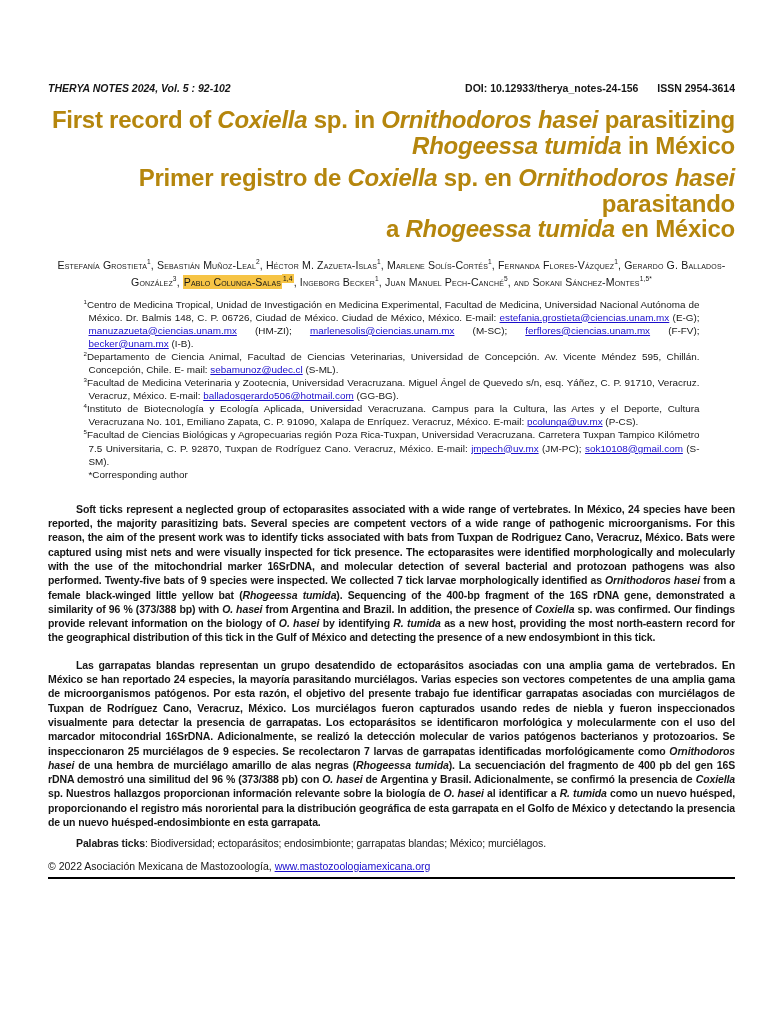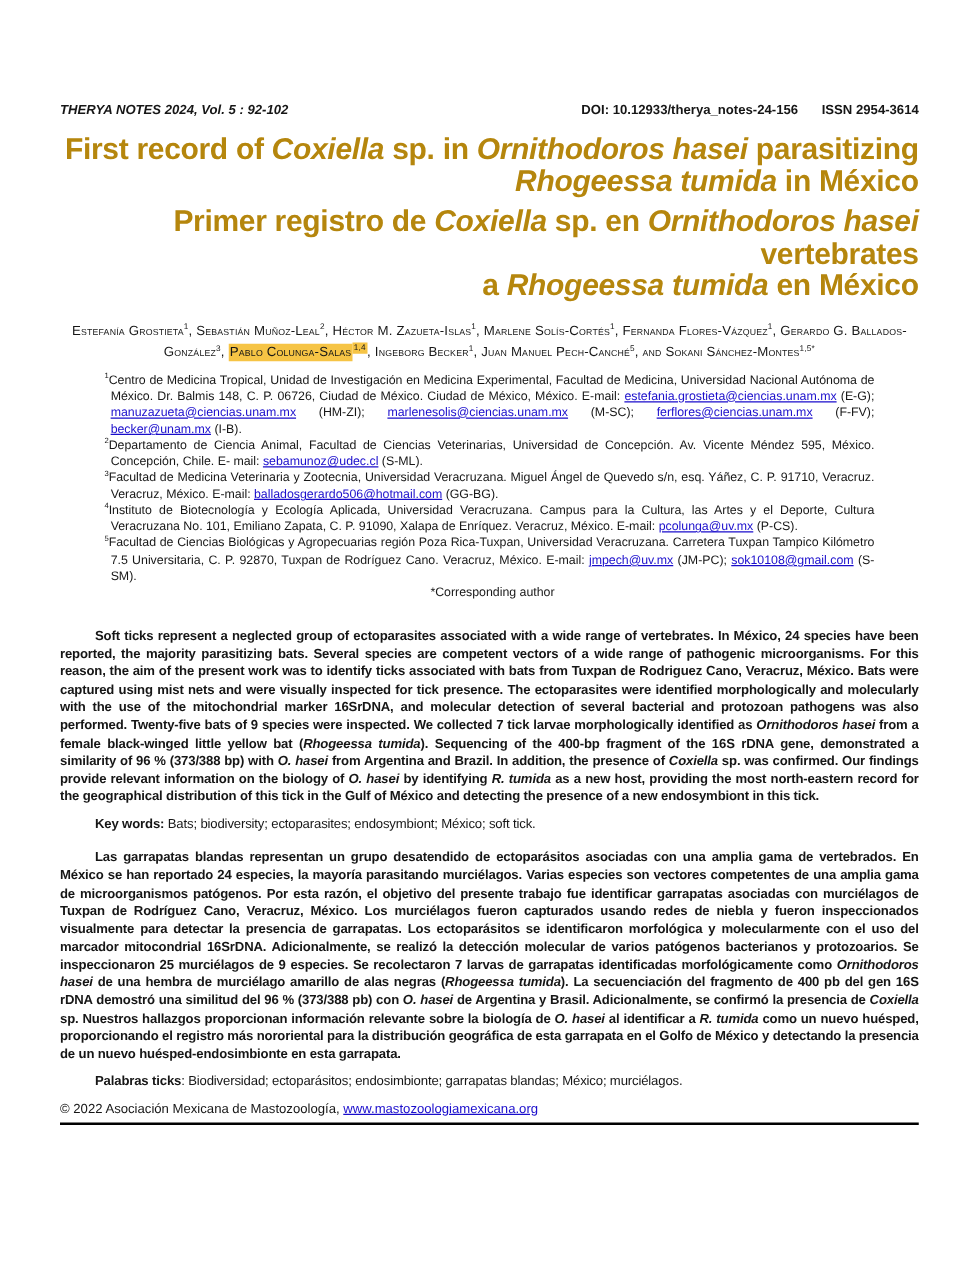--- a/index.html
+++ b/index.html
@@ -53,21 +53,21 @@
 
   .affiliations{
     width:616px;
     margin:7px auto 0 auto;
     font-size:9.9px;line-height:13.1px;
     text-align:justify;
   }
   .affil{
     padding-left:5px;text-indent:-5px;
   }
-  .affil-note{padding-left:5px;text-indent:0;text-align:center;}
+  .affil-note{padding-left:5px;text-indent:0;text-align:left;}
 
   .abstract{
     margin:21px 0 0 0;
     font-size:10.5px;line-height:14.3px;
     letter-spacing:-0.12px;
     text-align:justify;
     text-indent:28px;
     font-weight:bold;
   }
   .keywords{
@@ -96,35 +96,34 @@
 
   <header class="pg-header">
     <div class="journal-ref">THERYA NOTES 2024, Vol. 5 : 92-102</div>
     <div class="doi-issn">
       <span>DOI: 10.12933/therya_notes-24-156</span>
       <span>ISSN 2954-3614</span>
     </div>
   </header>
 
   <h1 class="title title-en"><span class="">First record of </span><span class="i">Coxiella</span><span class=""> sp. in </span><span class="i">Ornithodoros hasei</span><span class=""> parasitizing</span><br><span class="i">Rhogeessa tumida</span><span class=""> in México</span></h1>
-  <h1 class="title title-es"><span class="">Primer registro de </span><span class="i">Coxiella</span><span class=""> sp. en </span><span class="i">Ornithodoros hasei</span><span class=""> vertebrates</span><br><span class="">a </span><span class="i">Rhogeessa tumida</span><span class=""> en México</span></h1>
+  <h1 class="title title-es"><span class="">Primer registro de </span><span class="i">Coxiella</span><span class=""> sp. en </span><span class="i">Ornithodoros hasei</span><span class=""> parasitando</span><br><span class="">a </span><span class="i">Rhogeessa tumida</span><span class=""> en México</span></h1>
 
   <p class="authors"><span class="">Estefanía Grostieta</span><sup class="sup">1</sup><span class="">, </span><span class="">Sebastián Muñoz-Leal</span><sup class="sup">2</sup><span class="">, </span><span class="">Héctor M. Zazueta-Islas</span><sup class="sup">1</sup><span class="">, </span><span class="">Marlene Solís-Cortés</span><sup class="sup">1</sup><span class="">, </span><span class="">Fernanda Flores-Vázquez</span><sup class="sup">1</sup><span class="">, </span><span class="">Gerardo G. Ballados-González</span><sup class="sup">3</sup><span class="">, </span><span class="hl">Pablo Colunga-Salas</span><sup class="hl sup">1,4</sup><span class="">, </span><span class="">Ingeborg Becker</span><sup class="sup">1</sup><span class="">, </span><span class="">Juan Manuel Pech-Canché</span><sup class="sup">5</sup><span class="">, and </span><span class="">Sokani Sánchez-Montes</span><sup class="sup">1,5*</sup></p>
 
   <div class="affiliations">
     <div class="affil"><sup class="sup">1</sup><span class="">Centro de Medicina Tropical, Unidad de Investigación en Medicina Experimental, Facultad de Medicina, Universidad Nacional Autónoma de México.  Dr. Balmis 148, C. P. 06726, Ciudad de México.  Ciudad de México, México.  E-mail: </span><a href="#" class="link">estefania.grostieta@ciencias.unam.mx</a><span class=""> (E-G); </span><a href="#" class="link">manuzazueta@ciencias.unam.mx</a><span class=""> (HM-ZI); </span><a href="#" class="link">marlenesolis@ciencias.unam.mx</a><span class=""> (M-SC); </span><a href="#" class="link">ferflores@ciencias.unam.mx</a><span class=""> (F-FV); </span><a href="#" class="link">becker@unam.mx</a><span class=""> (I-B).</span></div>
-    <div class="affil"><sup class="sup">2</sup><span class="">Departamento de Ciencia Animal, Facultad de Ciencias Veterinarias, Universidad de Concepción.  Av. Vicente Méndez 595, México.  Concepción, Chile.  E- mail: </span><a href="#" class="link">sebamunoz@udec.cl</a><span class=""> (S-ML).</span></div>
+    <div class="affil"><sup class="sup">2</sup><span class="">Departamento de Ciencia Animal, Facultad de Ciencias Veterinarias, Universidad de Concepción.  Av. Vicente Méndez 595, Chillán.  Concepción, Chile.  E- mail: </span><a href="#" class="link">sebamunoz@udec.cl</a><span class=""> (S-ML).</span></div>
     <div class="affil"><sup class="sup">3</sup><span class="">Facultad de Medicina Veterinaria y Zootecnia, Universidad Veracruzana.  Miguel Ángel de Quevedo s/n, esq. Yáñez, C. P. 91710, Veracruz.  Veracruz, México.  E-mail: </span><a href="#" class="link">balladosgerardo506@hotmail.com</a><span class=""> (GG-BG).</span></div>
     <div class="affil"><sup class="sup">4</sup><span class="">Instituto de Biotecnología y Ecología Aplicada, Universidad Veracruzana.  Campus para la Cultura, las Artes y el Deporte, Cultura Veracruzana No. 101, Emiliano Zapata, C. P. 91090, Xalapa de Enríquez.  Veracruz, México.  E-mail: </span><a href="#" class="link">pcolunga@uv.mx</a><span class=""> (P-CS).</span></div>
     <div class="affil"><sup class="sup">5</sup><span class="">Facultad de Ciencias Biológicas y Agropecuarias región Poza Rica-Tuxpan, Universidad Veracruzana. Carretera Tuxpan Tampico Kilómetro 7.5 Universitaria, C. P. 92870, Tuxpan de Rodríguez Cano.  Veracruz, México.  E-mail: </span><a href="#" class="link">jmpech@uv.mx</a><span class=""> (JM-PC); </span><a href="#" class="link">sok10108@gmail.com</a><span class=""> (S-SM).</span></div>
     <div class="affil affil-note"><span class="">*Corresponding author</span></div>
   </div>
 
   <p class="abstract abstract-en"><span class="">Soft ticks represent a neglected group of ectoparasites associated with a wide range of vertebrates.  In México, 24 species have been reported, the majority parasitizing bats.  Several species are competent vectors of a wide range of pathogenic microorganisms.  For this reason, the aim of the present work was to identify ticks associated with bats from Tuxpan de Rodriguez Cano, Veracruz, México.  Bats were captured using mist nets and were visually inspected for tick presence.  The ectoparasites were identified morphologically and molecularly with the use of the mitochondrial marker 16SrDNA, and molecular detection of several bacterial and protozoan pathogens was also performed.  Twenty-five bats of 9 species were inspected.  We collected 7 tick larvae morphologically identified as </span><span class="i">Ornithodoros hasei</span><span class=""> from a female black-winged little yellow bat (</span><span class="i">Rhogeessa tumida</span><span class="">).  Sequencing of the 400-bp fragment of the 16S rDNA gene, demonstrated a similarity of 96 % (373/388 bp) with </span><span class="i">O. hasei</span><span class=""> from Argentina and Brazil.  In addition, the presence of </span><span class="i">Coxiella</span><span class=""> sp. was confirmed.  Our findings provide relevant information on the biology of </span><span class="i">O. hasei</span><span class=""> by identifying </span><span class="i">R. tumida</span><span class=""> as a new host, providing the most north-eastern record for the geographical distribution of this tick in the Gulf of México and detecting the presence of a new endosymbiont in this tick.</span></p>
-  <p class="keywords keywords-en"><span class="b">Key words:</span><span class=""> Bats; biodiversity; ectoparasites; endosymbiont; México; soft tick.</span></p>
 
   <p class="abstract abstract-es"><span class="">Las garrapatas blandas representan un grupo desatendido de ectoparásitos asociadas con una amplia gama de vertebrados.  En México se han reportado 24 especies, la mayoría parasitando murciélagos.  Varias especies son vectores competentes de una amplia gama de microorganismos patógenos.  Por esta razón, el objetivo del presente trabajo fue identificar garrapatas asociadas con murciélagos de Tuxpan de Rodríguez Cano, Veracruz, México.  Los murciélagos fueron capturados usando redes de niebla y fueron inspeccionados visualmente para detectar la presencia de garrapatas.  Los ectoparásitos se identificaron morfológica y molecularmente con el uso del marcador mitocondrial 16SrDNA.  Adicionalmente, se realizó la detección molecular de varios patógenos bacterianos y protozoarios.  Se inspeccionaron 25 murciélagos de 9 especies.  Se recolectaron 7 larvas de garrapatas identificadas morfológicamente como </span><span class="i">Ornithodoros hasei</span><span class=""> de una hembra de murciélago amarillo de alas negras (</span><span class="i">Rhogeessa tumida</span><span class="">).  La secuenciación del fragmento de 400 pb del gen 16S rDNA demostró una similitud del 96 % (373/388 pb) con </span><span class="i">O. hasei</span><span class=""> de Argentina y Brasil.  Adicionalmente, se confirmó la presencia de </span><span class="i">Coxiella</span><span class=""> sp.  Nuestros hallazgos proporcionan información relevante sobre la biología de </span><span class="i">O. hasei</span><span class=""> al identificar a </span><span class="i">R. tumida</span><span class=""> como un nuevo huésped, proporcionando el registro más nororiental para la distribución geográfica de esta garrapata en el Golfo de México y detectando la presencia de un nuevo huésped-endosimbionte en esta garrapata.</span></p>
   <p class="keywords keywords-es"><span class="b">Palabras ticks</span><span class="">: Biodiversidad; ectoparásitos; endosimbionte; garrapatas blandas; México; murciélagos.</span></p>
 
   <footer class="pg-footer">
     <p style="margin:0"><span class="">© 2022 Asociación Mexicana de Mastozoología, </span><a href="#" class="link">www.mastozoologiamexicana.org</a></p>
     <hr class="footer-rule">
   </footer>
 
 </div>

